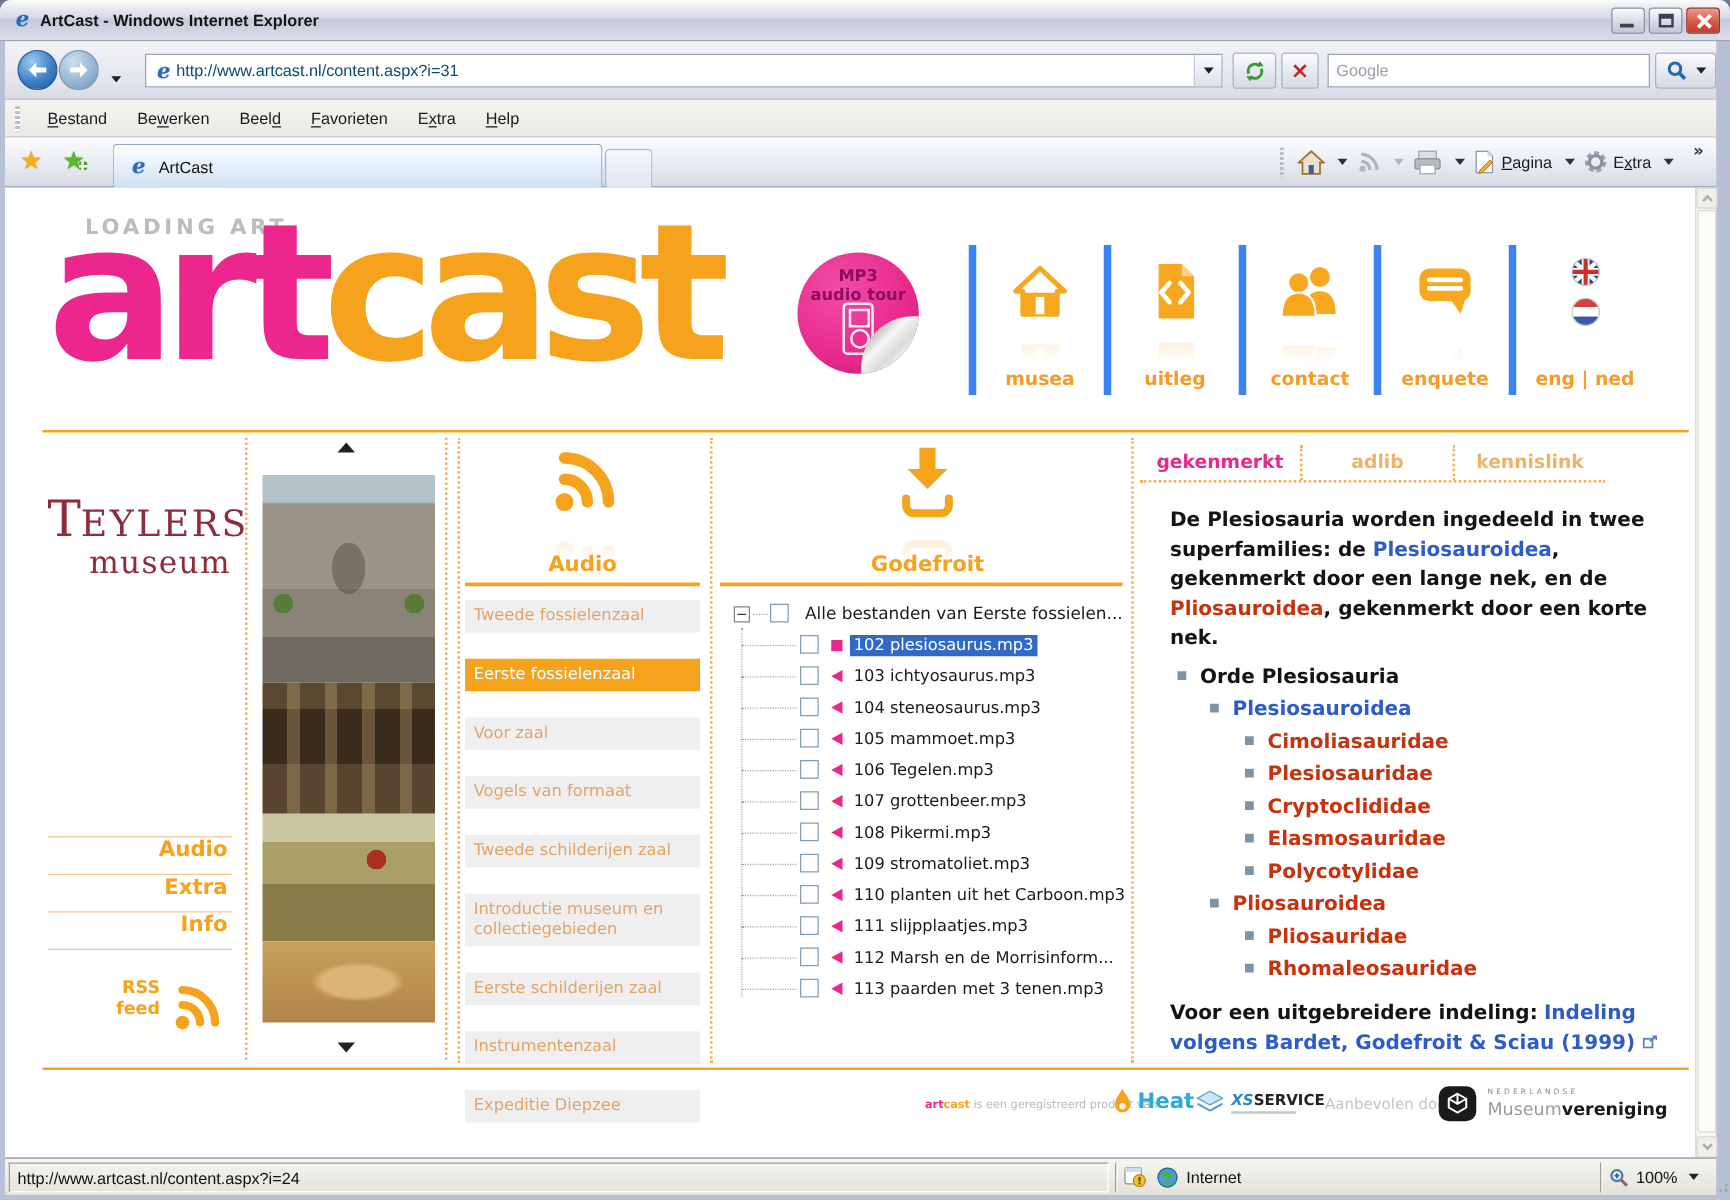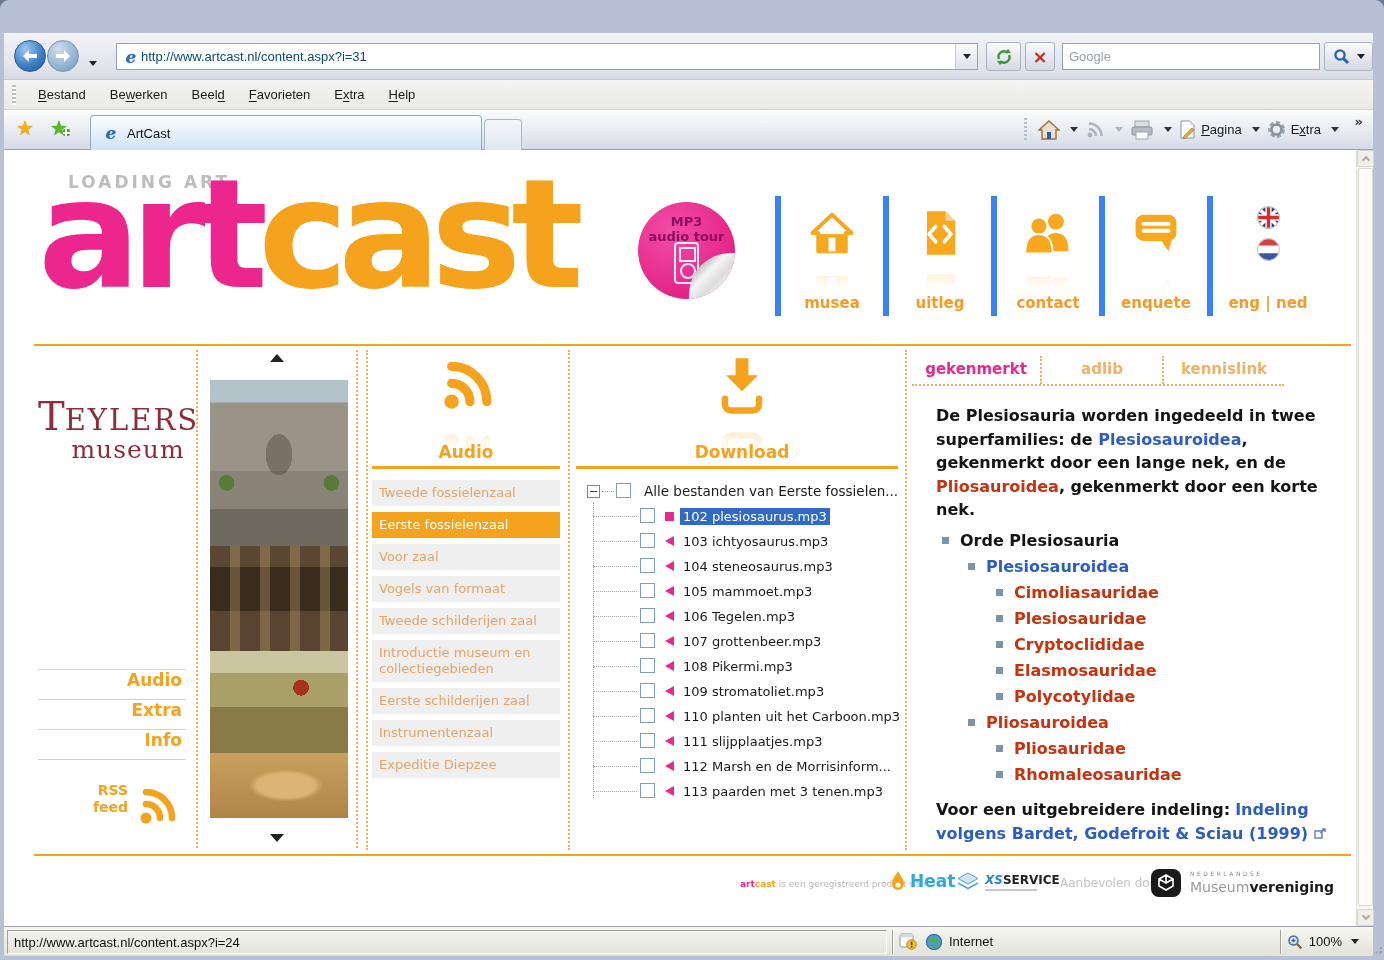--- a/index.html
+++ b/index.html
@@ -170,21 +170,21 @@
   .panel-rule { position:absolute; top:116px; left:0; height:3px; background:#f5a21c; }
   .icon-stack { position:absolute; top:6px;
     -webkit-box-reflect: below 2px linear-gradient(rgba(0,0,0,0) 55%, rgba(0,0,0,.25)); }
 
   
   .audio-panel { position:absolute; left:368px; top:200px; width:188px; height:500px; }
   .audio-panel .icon-stack { left:62px; }
   .audio-panel .panel-rule { width:188px; }
   .rooms { position:absolute; top:130px; left:0; width:188px; }
   .room { background:#efefef; color:#e3a469; font:13px/16px "DejaVu Sans";
-    padding:5px 7px; margin-bottom:6px; }
+    padding:5px 7px; margin-bottom:21px; }
   .room.selected { background:#f5a21c; color:#fff; font-weight:normal; }
 
   
   .dl-panel { position:absolute; left:572px; top:200px; width:332px; height:500px; }
   .dl-panel .icon-stack { left:136px; }
   .dl-panel .panel-rule { width:322px; }
   .tree { position:absolute; top:128px; left:0; width:332px;
     font-family:"DejaVu Sans",sans-serif; }
   .treeline { position:absolute; left:17px; top:24px; height:296px; border-left:1px dotted #a8a8a8; }
   .root-row { position:relative; height:26px; line-height:26px; padding-left:68px;
@@ -272,20 +272,33 @@
   .sb-zoom { display:flex; align-items:center; gap:6px; padding-right:14px; }
   .grip-corner { position:absolute; right:-14px; bottom:2px; width:13px; height:13px;
     background:radial-gradient(circle, #9aa0a8 1px, transparent 1.6px); background-size:4.5px 4.5px;
     clip-path:polygon(100% 0, 100% 100%, 0 100%); }
 </style>
 </head>
 <body>
 
 <div class="win">
 
+  <div class="titlebar">
+    <span class="ie-e"></span>
+    <span class="win-title">ArtCast - Windows Internet Explorer</span>
+    <span class="winbtns">
+      <span class="wbtn">
+          <span class="g-min"></span>
+        </span>
+      <span class="wbtn">
+          <span class="g-max"></span>
+        </span>
+      <span class="wbtn close g-x"></span>
+    </span>
+  </div>
 
   <div class="addrbar">
     <span class="navcircle back">
       <svg width="18" height="14" viewBox="0 0 18 14">
           <path d="M8 1 L2 7 L8 13 V9 H16 V5 H8 Z" fill="#fff"></path>
         </svg>
     </span>
     <span class="navcircle fwd">
       <svg width="18" height="14" viewBox="0 0 18 14">
           <path d="M10 1 L16 7 L10 13 V9 H2 V5 H10 Z" fill="#fff"></path>
@@ -543,21 +556,21 @@
       </div>
     </div>
 
     <div class="vdots" style="left:564px"></div>
 
     <div class="dl-panel">
       <span class="icon-stack"><svg width="60" height="62" viewBox="0 0 56 58">
             <path d="M22 2 h12 v16 h9 l-15 15 -15 -15 h9 z" fill="#f5a21c"></path>
             <path d="M12 40 v5 a6 6 0 0 0 6 6 h20 a6 6 0 0 0 6 -6 v-5" stroke="#f5a21c" stroke-width="6" fill="none" stroke-linecap="round"></path>
           </svg></span>
-      <div class="panel-title">Download</div>
+      <div class="panel-title">Godefroit</div>
       <div class="panel-rule"></div>
       <div class="tree">
         <span class="treeline"></span>
         <div class="root-row">
           <span class="expander"></span>
           <span class="root-stub"></span>
           <span class="checkbox"></span>
           <span>Alle bestanden van Eerste fossielen...</span>
         </div>
 

